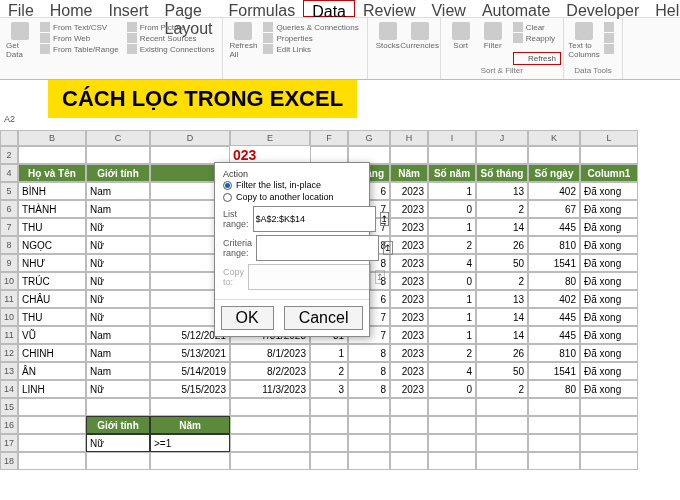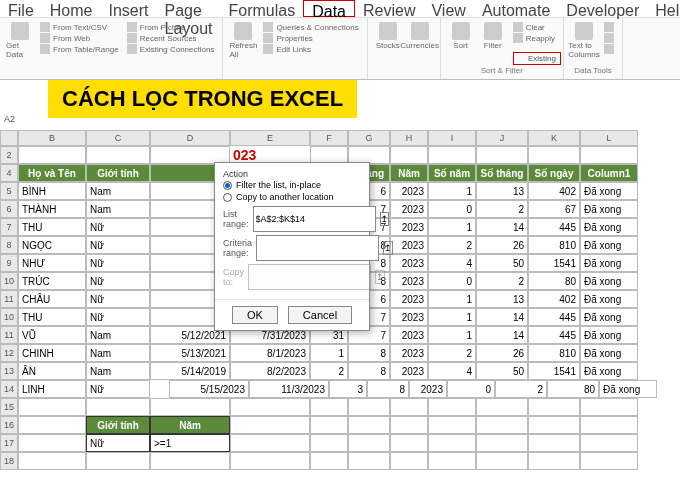--- a/index.html
+++ b/index.html
@@ -64,21 +64,21 @@
 .radio-row { display: flex; align-items: center; gap: 4px; font-size: 9px; padding: 1px 0; }
 .radio { width: 9px; height: 9px; border: 1px solid #555; border-radius: 50%; display: flex; align-items: center; justify-content: center; }
 .radio.sel::after { content: ''; width: 5px; height: 5px; background: #06c; border-radius: 50%; }
 .field-row { display: flex; align-items: center; gap: 4px; margin: 3px 0; font-size: 9px; }
 .field-row label { width: 56px; color: #555; }
 .field-row input { flex: 1; height: 26px; font-size: 9px; border: 1px solid #888; padding: 0 2px; }
 .field-row .picker { width: 12px; height: 14px; border: 1px solid #888; display: flex; align-items: center; justify-content: center; font-size: 9px; }
 .check-row { display: flex; align-items: center; gap: 4px; margin: 6px 0; font-size: 9px; }
 .check { width: 10px; height: 10px; border: 1px solid #555; }
 .dlg-buttons { display: flex; justify-content: center; gap: 10px; padding: 6px; border-top: 1px solid #ddd; }
-.dlg-btn { padding: 2px 14px; font-size: 11px; border: 1px solid #888; background: #f4f4f4; cursor: pointer; }
+.dlg-btn { padding: 2px 14px; font-size: 16px; border: 1px solid #888; background: #f4f4f4; cursor: pointer; }
 </style>
 </head>
 <body>
 
 <div class="tabs" id="tabs">
     <div class="tab">File</div>
     <div class="tab">Home</div>
     <div class="tab">Insert</div>
     <div class="tab">Page Layout</div>
     <div class="tab">Formulas</div>
@@ -178,21 +178,21 @@
             <span>Clear</span>
           </div>
         <div class="small-item">
             <div class="ic"></div>
             <span>Reapply</span>
           </div>
       </div>
     </div>
     <div class="adv-box">
         <div class="ic" style="width:8px;height:8px;"></div>
-        <span>Existing</span>
+        <span>Refresh</span>
       </div>
     <div class="group-label">Sort &amp; Filter</div>
   </div>
   <div class="group">
     <div class="group-row">
       <div class="btn-large">
           <div class="ic"></div>
           <span>Text to Columns</span>
         </div>
       <div class="small-items">
@@ -409,21 +409,21 @@
         <div class="cell cH" style="justify-content:flex-end;">2023</div>
         <div class="cell cI" style="justify-content:flex-end;">4</div>
         <div class="cell cJ" style="justify-content:flex-end;">50</div>
         <div class="cell cK" style="justify-content:flex-end;">1541</div>
         <div class="cell cL">Đã xong</div>
       </div>
       <div class="row">
         <div class="rowh">14</div>
         <div class="cell cB">LINH</div>
         <div class="cell cC">Nữ</div>
-        <div class="cell cD" style="justify-content:flex-end;margin-left:19px;">5/15/2023</div>
+        <div class="cell cD" style="justify-content:flex-end;">5/15/2023</div>
         <div class="cell cE" style="justify-content:flex-end;">11/3/2023</div>
         <div class="cell cF" style="justify-content:flex-end;">3</div>
         <div class="cell cG" style="justify-content:flex-end;">8</div>
         <div class="cell cH" style="justify-content:flex-end;">2023</div>
         <div class="cell cI" style="justify-content:flex-end;">0</div>
         <div class="cell cJ" style="justify-content:flex-end;">2</div>
         <div class="cell cK" style="justify-content:flex-end;">80</div>
         <div class="cell cL">Đã xong</div>
       </div>
       <div class="row">

